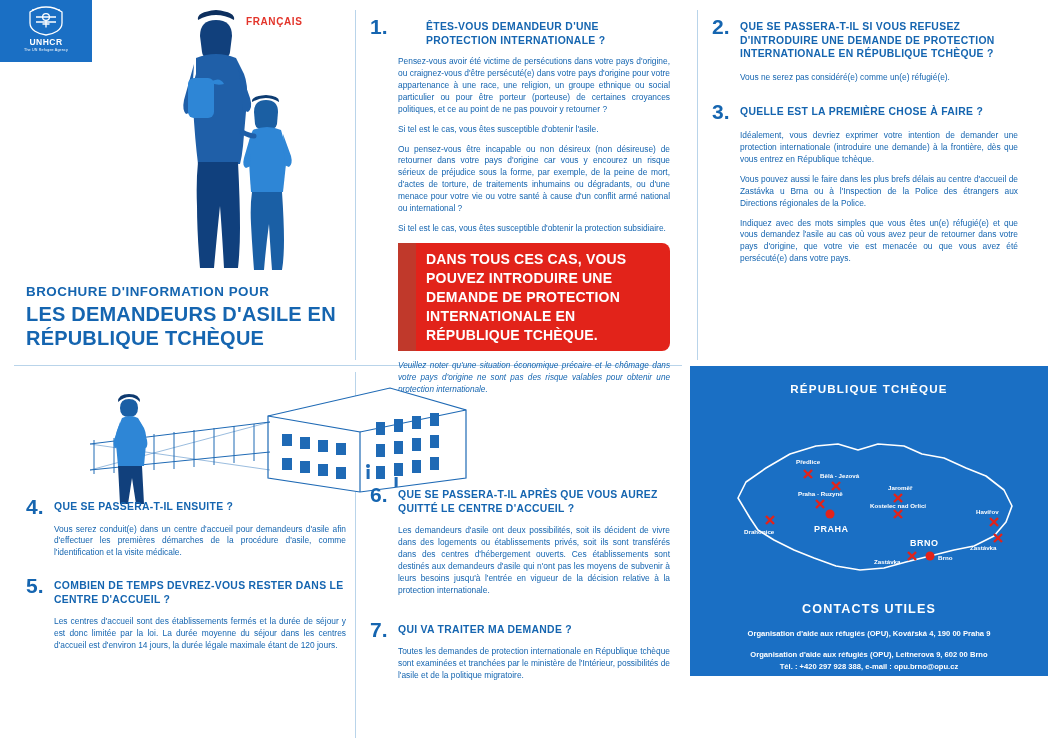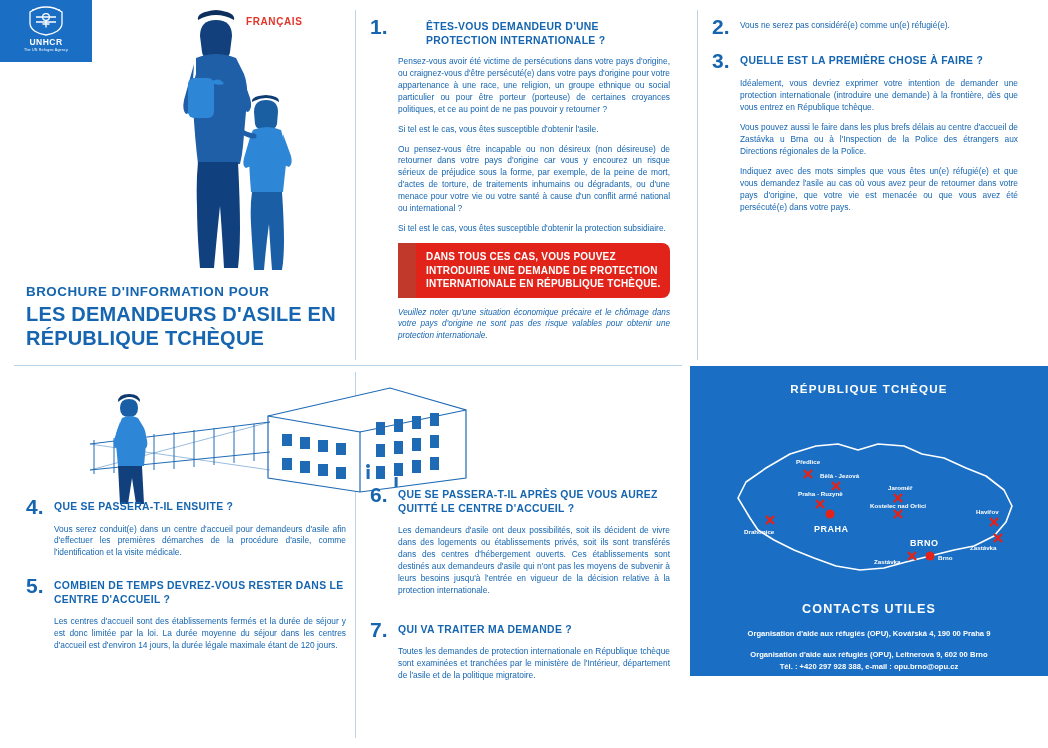--- a/index.html
+++ b/index.html
@@ -66,21 +66,21 @@
 
   
   .col2{position:absolute;left:370px;top:20px;width:300px;}
   .q{position:relative;margin-bottom:14px;}
   .q .num{position:absolute;left:0;top:-4px;width:24px;}
   .q .content{margin-left:28px;}
   .q p{margin:0 0 8px 0;}
 
   .redbox{
     background:#e2231a;color:#ffffff;
-    font-size:10px;font-weight:bold;line-height:1.35;
+    font-size:14px;font-weight:bold;line-height:1.35;
     padding:7px 8px 7px 28px;
     letter-spacing:.2px;
     position:relative;
     border-radius:8px;
   }
   .redbox .tick{position:absolute;left:0;top:0;bottom:0;width:18px;background:#c0392b;}
   .note{
     color:#1565b0;font-size:8.2px;font-style:italic;line-height:1.45;text-align:justify;margin-top:9px;
   }
 
@@ -193,20 +193,21 @@
         </div>
         <div class="note">Veuillez noter qu'une situation économique précaire et le chômage dans votre pays d'origine ne sont pas des risque valables pour obtenir une protection internationale.</div>
       </div>
     </div>
   </div>
 
   <div class="col3">
     <div class="q" style="margin-bottom:22px;">
       <div class="num qnum">2.</div>
       <div class="content">
+        <div class="qhead" style="margin-bottom:11px;">QUE SE PASSERA-T-IL SI VOUS REFUSEZ D'INTRODUIRE UNE DEMANDE DE PROTECTION INTERNATIONALE EN RÉPUBLIQUE TCHÈQUE ?</div>
         <p class="body-text">Vous ne serez pas considéré(e) comme un(e) réfugié(e).</p>
       </div>
     </div>
     <div class="q">
       <div class="num qnum">3.</div>
       <div class="content">
         <div class="qhead" style="margin-bottom:11px;">QUELLE EST LA PREMIÈRE CHOSE À FAIRE ?</div>
         <p class="body-text">Idéalement, vous devriez exprimer votre intention de demander une protection internationale (introduire une demande) à la frontière, dès que vous entrez en République tchèque.</p>
         <p class="body-text">Vous pouvez aussi le faire dans les plus brefs délais au centre d'accueil de Zastávka u Brna ou à l'Inspection de la Police des étrangers aux Directions régionales de la Police.</p>
         <p class="body-text">Indiquez avec des mots simples que vous êtes un(e) réfugié(e) et que vous demandez l'asile au cas où vous avez peur de retourner dans votre pays d'origine, que votre vie est menacée ou que vous avez été persécuté(e) dans votre pays.</p>
@@ -293,21 +294,21 @@
       <div class="num qnum">6.</div>
       <div class="content">
         <div class="qhead" style="margin-bottom:10px;">QUE SE PASSERA-T-IL APRÈS QUE VOUS AUREZ QUITTÉ LE CENTRE D'ACCUEIL ?</div>
         <p class="body-text">Les demandeurs d'asile ont deux possibilités, soit ils décident de vivre dans des logements ou établissements privés, soit ils sont transférés dans des centres d'hébergement ouverts. Ces établissements sont destinés aux demandeurs d'asile qui n'ont pas les moyens de subvenir à leurs besoins jusqu'à l'entrée en vigueur de la décision relative à la protection internationale.</p>
       </div>
     </div>
     <div class="q">
       <div class="num qnum">7.</div>
       <div class="content">
         <div class="qhead" style="margin-bottom:10px;">QUI VA TRAITER MA DEMANDE ?</div>
-        <p class="body-text">Toutes les demandes de protection internationale en République tchèque sont examinées et tranchées par le ministère de l'Intérieur, département de l'asile et de la politique migratoire.</p>
+        <p class="body-text">Toutes les demandes de protection internationale en République tchèque sont examinées et tranchées par le ministère de l'Intérieur, possibilités de l'asile et de la politique migratoire.</p>
       </div>
     </div>
   </div>
 
   <div class="panel">
     <div class="ptitle">RÉPUBLIQUE TCHÈQUE</div>
 
     <div class="map-wrap">
       <svg width="322" height="180" viewBox="0 0 322 180">
         <path d="M42 108 L30 88 L38 72 L58 58 L82 44 L108 36 L130 34 L150 40 L170 34

